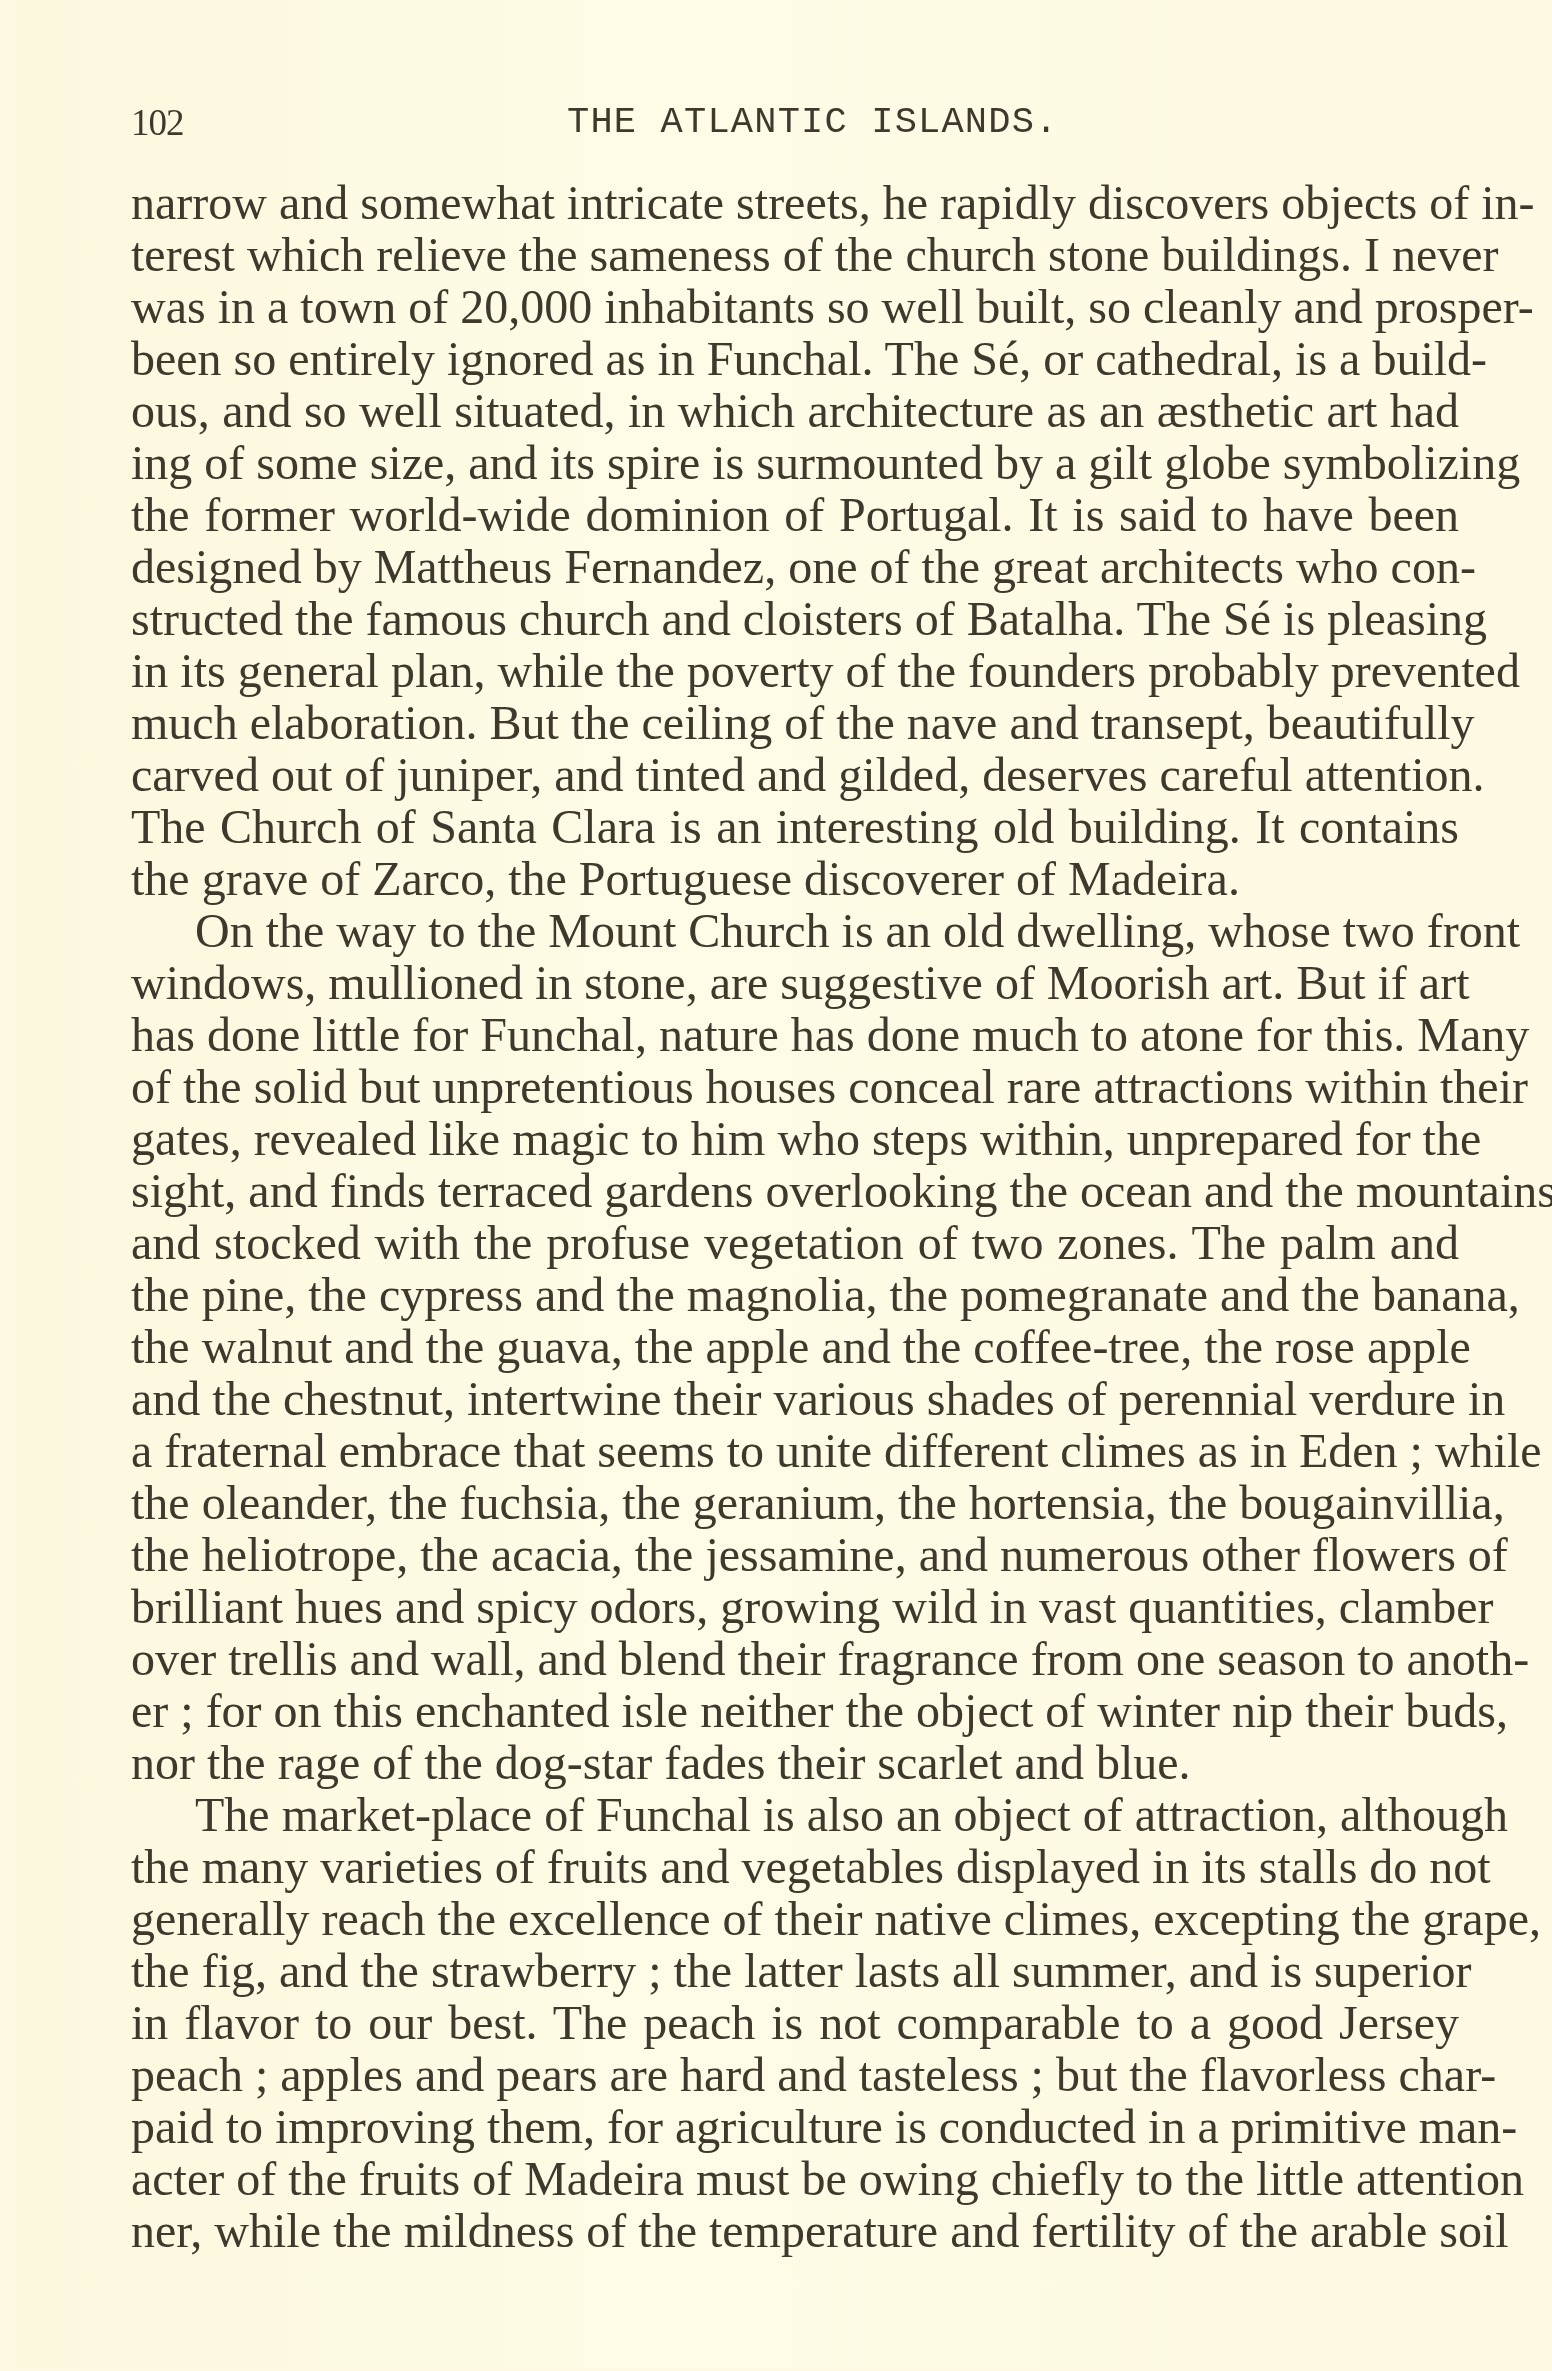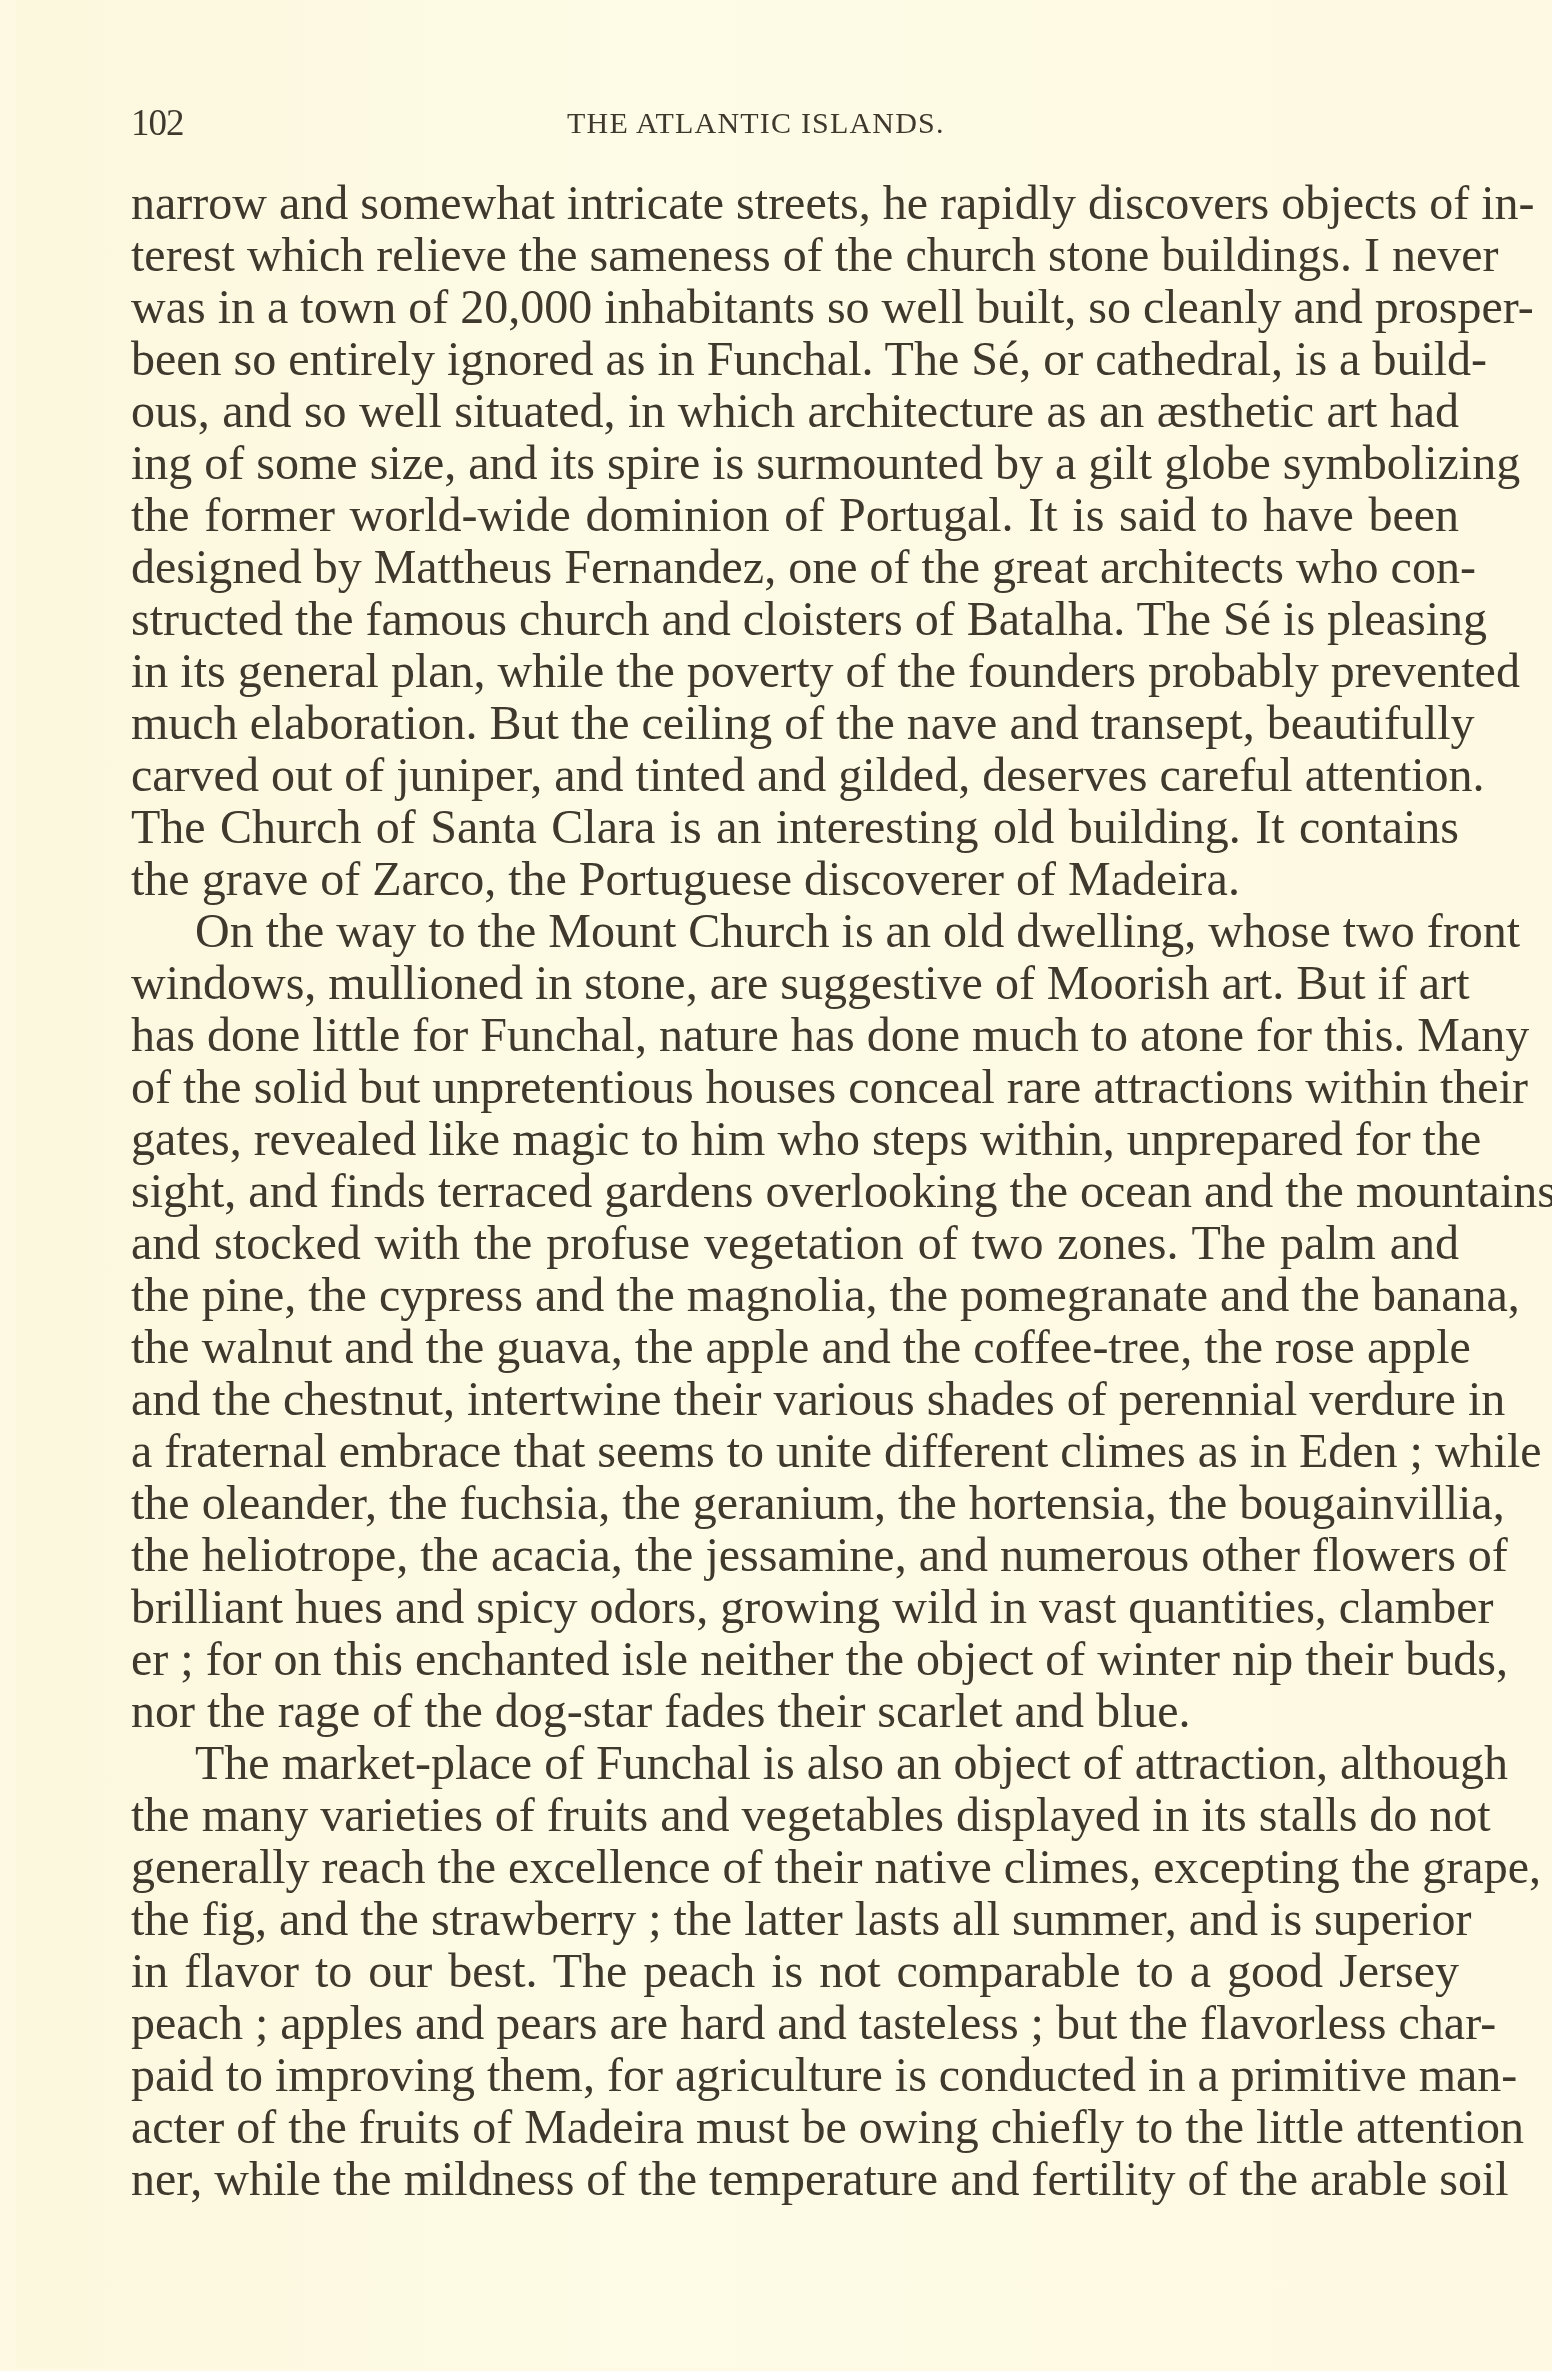--- a/index.html
+++ b/index.html
@@ -16,21 +16,21 @@
   }
   .running-head {
     position: absolute; top: 101px; left: 115px; width: 1328px; height: 43px;
   }
   .page-number {
     position: absolute; left: 0; top: 0;
     font-size: 37px; line-height: 43px; letter-spacing: -1px;
   }
   .running-title {
     position: absolute; left: 436px; top: 0;
-    font-size: 30px; line-height: 43px; letter-spacing: 1.2px;
+    font-size: 37px; line-height: 43px; letter-spacing: 1.2px; font-family: Liberation Mono, monospace;
   }
   .body-text {
     position: absolute; left: 115px; top: 177px; width: 1328px;
   }
   .line {
     display: block;
     height: 52px;
     line-height: 52px;
     font-size: 48px;
     white-space: nowrap;
@@ -73,20 +73,21 @@
       <span class="line">gates, revealed like magic to him who steps within, unprepared for the</span>
       <span class="line">sight, and finds terraced gardens overlooking the ocean and the mountains,</span>
       <span class="line">and stocked with the profuse vegetation of two zones.  The palm and</span>
       <span class="line">the pine, the cypress and the magnolia, the pomegranate and the banana,</span>
       <span class="line">the walnut and the guava, the apple and the coffee-tree, the rose apple</span>
       <span class="line">and the chestnut, intertwine their various shades of perennial verdure in</span>
       <span class="line">a fraternal embrace that seems to unite different climes as in Eden ; while</span>
       <span class="line">the oleander, the fuchsia, the geranium, the hortensia, the bougainvillia,</span>
       <span class="line">the heliotrope, the acacia, the jessamine, and numerous other flowers of</span>
       <span class="line">brilliant hues and spicy odors, growing wild in vast quantities, clamber</span>
+      <span class="line">over trellis and wall, and blend their fragrance from one season to anoth-</span>
       <span class="line">er ; for on this enchanted isle neither the object of winter nip their buds,</span>
       <span class="line last">nor the rage of the dog-star fades their scarlet and blue.</span>
       <span class="line indent">The market-place of Funchal is also an object of attraction, although</span>
       <span class="line">the many varieties of fruits and vegetables displayed in its stalls do not</span>
       <span class="line">generally reach the excellence of their native climes, excepting the grape,</span>
       <span class="line">the fig, and the strawberry ; the latter lasts all summer, and is superior</span>
       <span class="line">in flavor to our best.  The peach is not comparable to a good Jersey</span>
       <span class="line">peach ; apples and pears are hard and tasteless ; but the flavorless char-</span>
       <span class="line">paid to improving them, for agriculture is conducted in a primitive man-</span>
       <span class="line">acter of the fruits of Madeira must be owing chiefly to the little attention</span>

